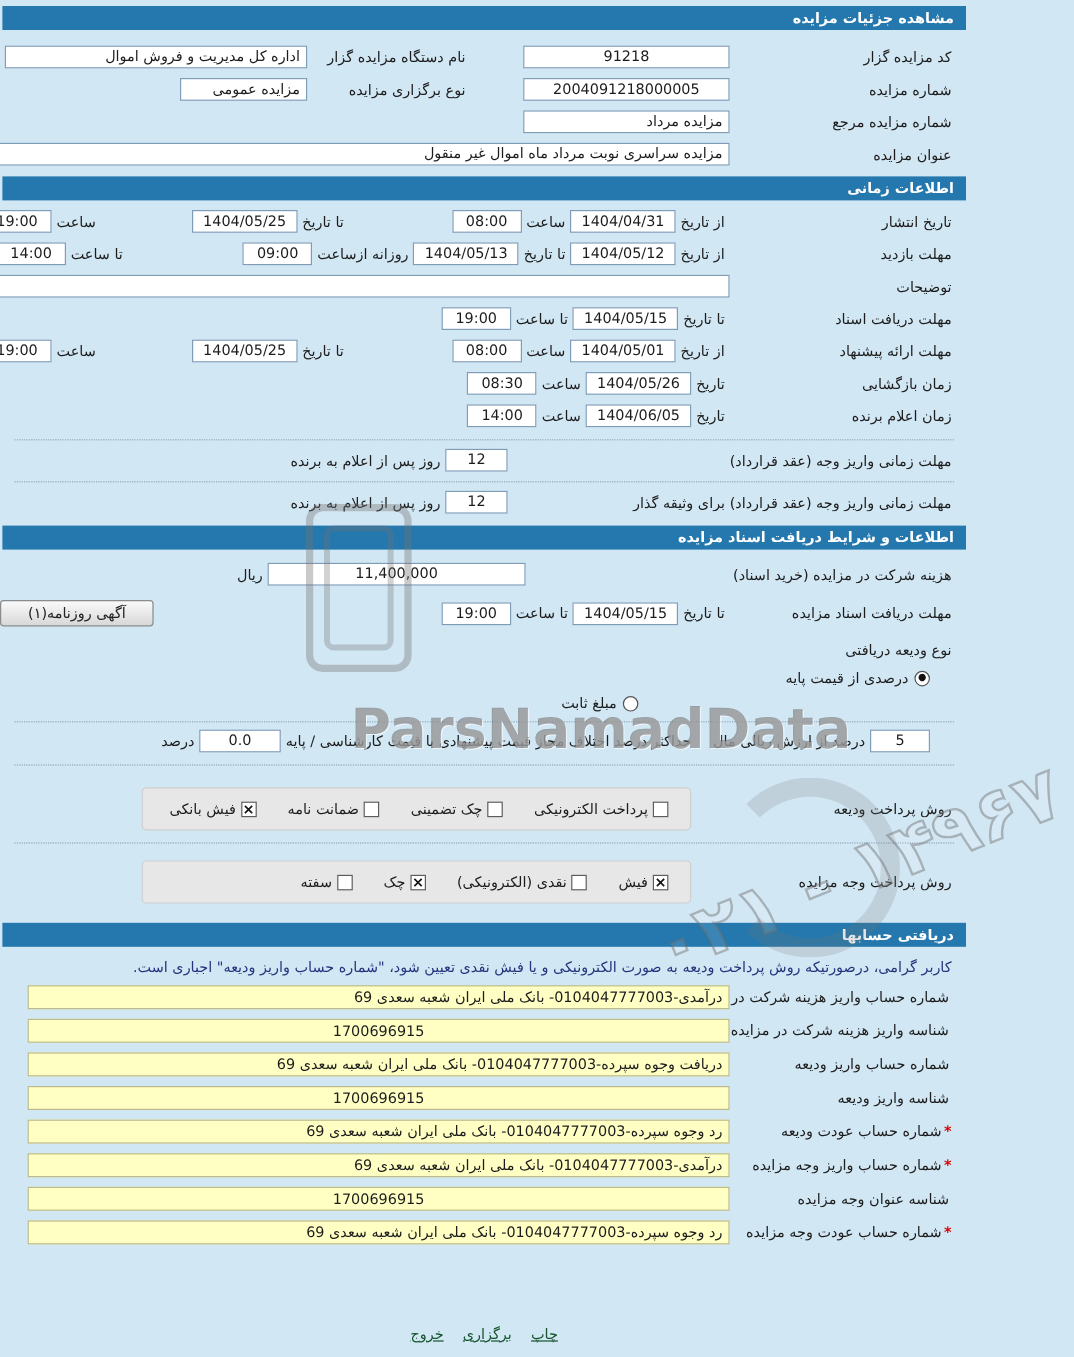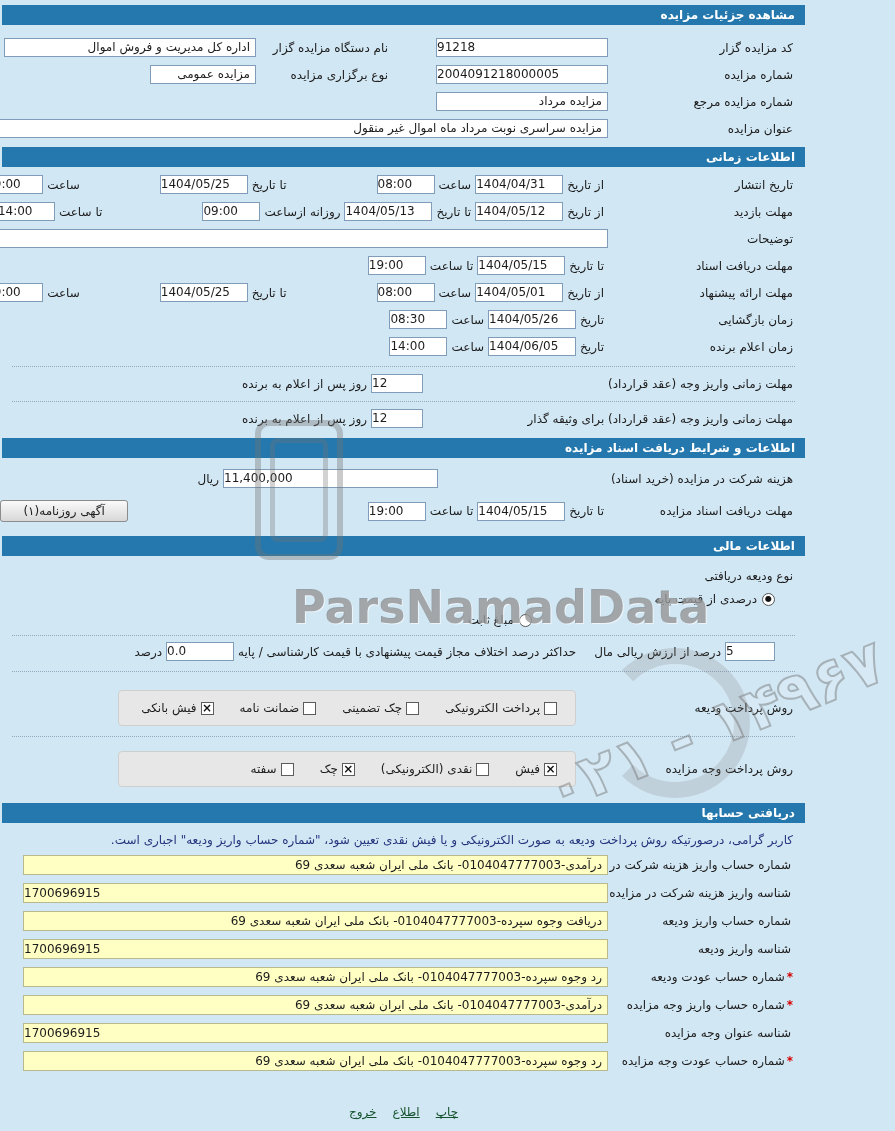--- a/index.html
+++ b/index.html
@@ -13,21 +13,21 @@
   .bar{
     height:20px;background:#2478ad;color:#fff;font-weight:bold;font-size:12px;
     line-height:20px;padding:0 10px;margin:0 2px;
   }
   .row{display:flex;align-items:center;padding:0 14px;margin-top:8px;min-height:19px}
   .lbl{width:185px;flex:none;text-align:right;padding-left:8px;white-space:nowrap;overflow:hidden}
   .txt{flex:none;margin:0 4px;white-space:nowrap}
   .sp{flex:none;height:1px}
   .box{
     flex:none;background:#fff;border:1px solid #7f9db9;height:19px;line-height:17px;
-    direction:ltr;font-size:12px;overflow:hidden;white-space:nowrap;
+    text-align:center;direction:ltr;font-size:12px;overflow:hidden;white-space:nowrap;
   }
   .box.rtl{direction:rtl;text-align:right;padding:0 5px}
   .ybox{background:#ffffc4;border:1px solid #b9b98e;height:20px;line-height:18px}
   .dotline{border-top:1px dotted #8fa9bd;margin:10px 12px 0}
   .opt{display:inline-flex;align-items:center;white-space:nowrap;flex:none}
   .cb{
     width:13px;height:13px;flex:none;background:#fff;border:1px solid #5c5c5c;
     display:inline-flex;align-items:center;justify-content:center;
     font-size:12px;font-weight:bold;line-height:1;color:#111;margin-left:4px;
   }
@@ -205,21 +205,20 @@
   <div class="row" style="margin-top:12px">
     <span class="lbl">مهلت دریافت اسناد مزایده</span>
     <span class="txt">تا تاریخ</span>
     <span class="box" style="width:88px">1404/05/15</span>
     <span class="txt">تا ساعت</span>
     <span class="box" style="width:58px">19:00</span>
     <span class="sp" style="width:240px"></span>
     <span class="btn">آگهی روزنامه(۱)</span>
   </div>
 
-  <div class="bar" style="margin-top:14px">اطلاعات مالی</div>
 
   <div class="row" style="margin-top:10px">
     <span class="lbl">نوع ودیعه دریافتی</span>
   </div>
 
   <div class="optline">
     <span class="sp" style="width:18px"></span>
     <span class="opt">
       <span class="radio">
           <span>●</span>
@@ -331,21 +330,21 @@
     <span class="lbl"><span class="req"></span><span>شناسه عنوان وجه مزایده</span></span>
     <span class="box ybox" style="width:585px">1700696915</span>
   </div>
   <div class="row">
     <span class="lbl"><span class="req">*</span><span>شماره حساب عودت وجه مزایده</span></span>
     <span class="box ybox rtl" style="width:585px">رد وجوه سپرده-0104047777003- بانک ملی ایران شعبه سعدی 69</span>
   </div>
 
   <div class="footer">
     <a class="flink">چاپ</a>
-    <a class="flink">اطلاع</a>
+    <a class="flink">برگزاری</a>
     <a class="flink">خروج</a>
   </div>
 
   <div class="wm-layer">
     <div class="wm-logo"></div>
     <div class="wm-swirl"></div>
     <div class="wm-brand">ParsNamadData</div>
     <div class="wm-phone">۰۲۱ - ۱۴۹۶۷</div>
   </div>
 

